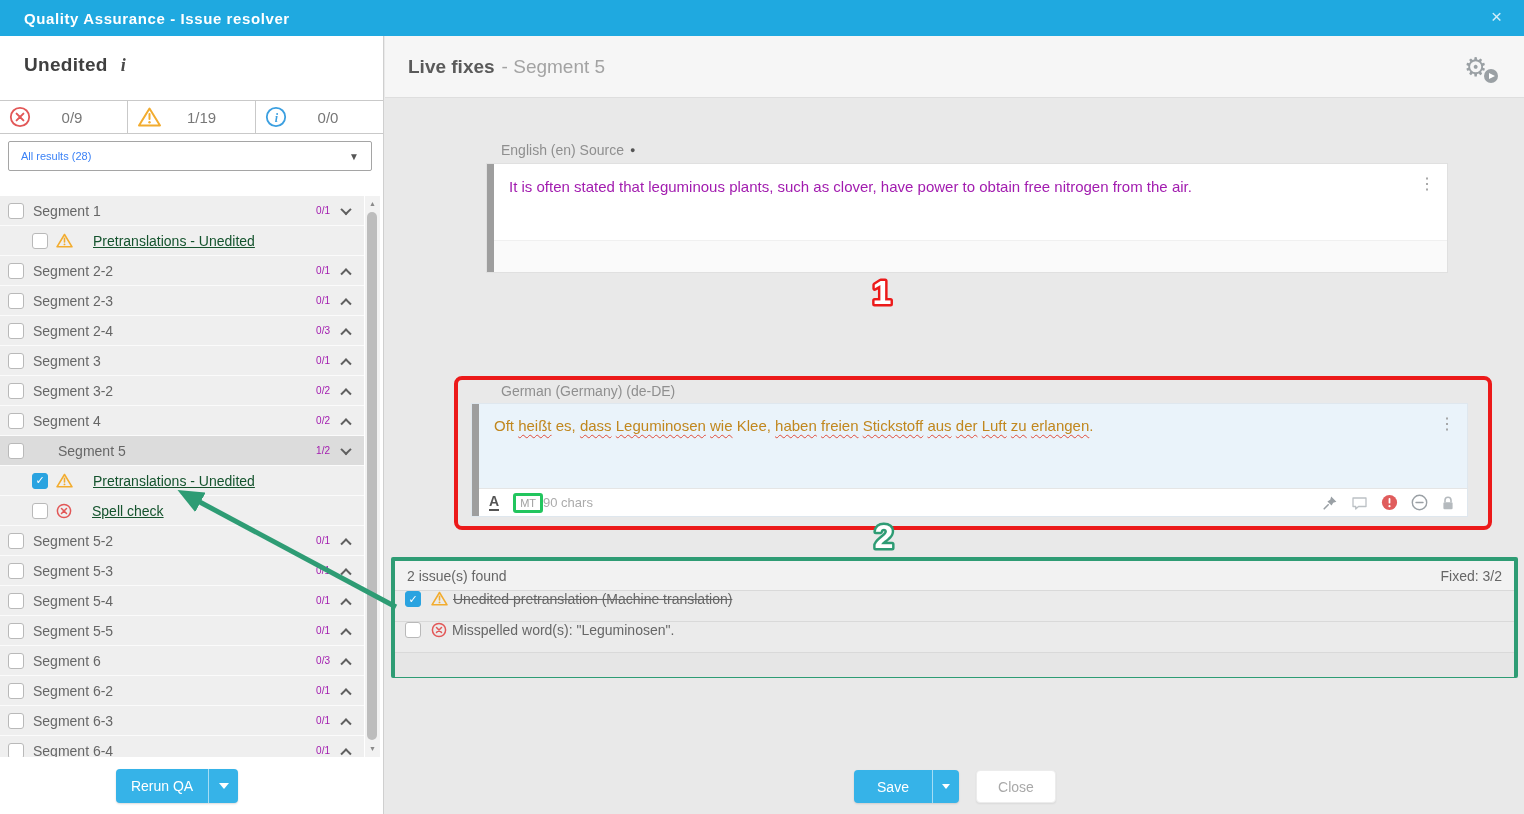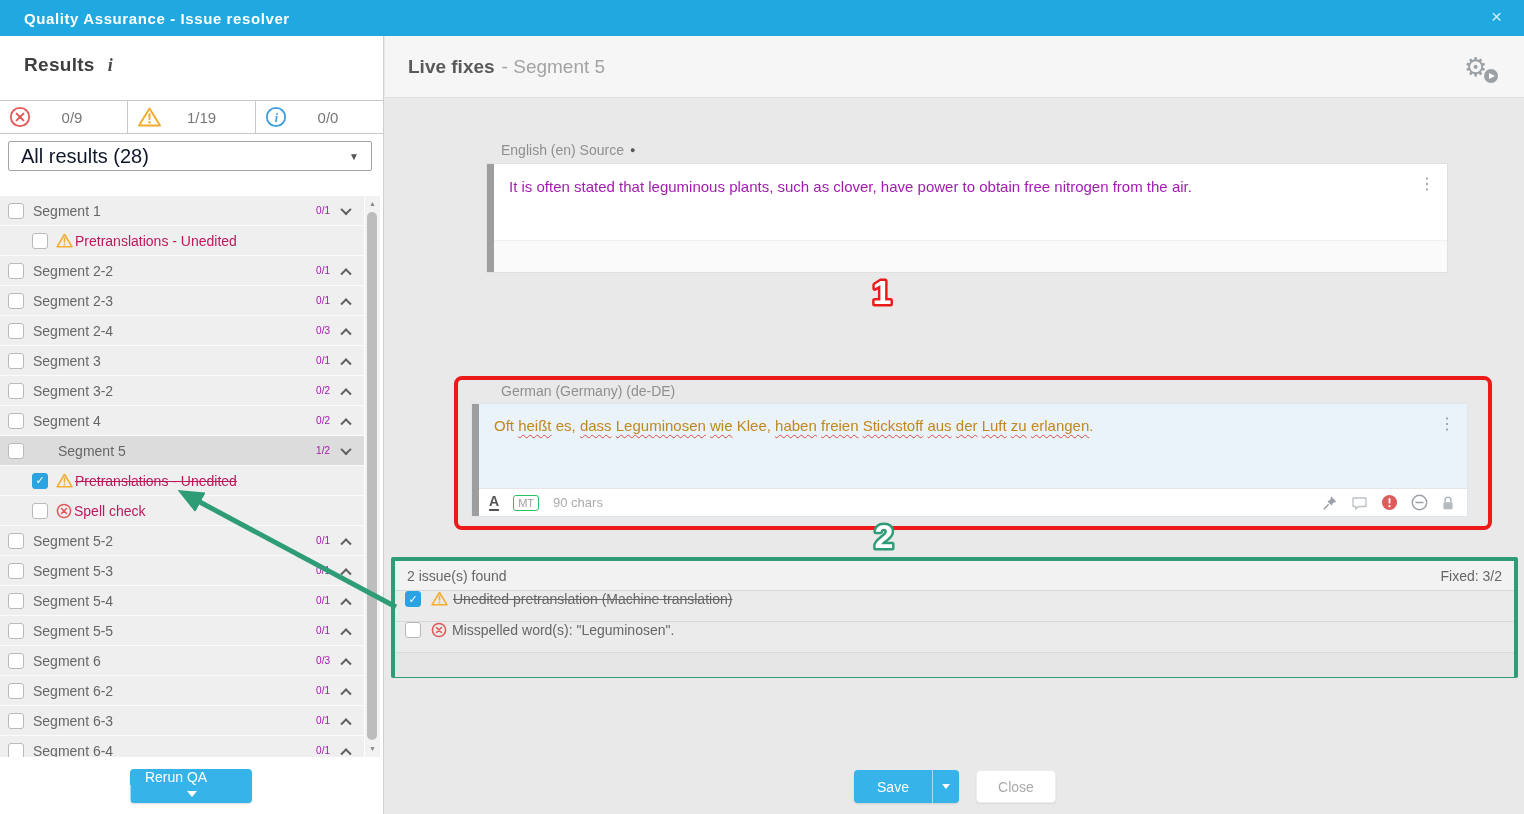--- a/index.html
+++ b/index.html
@@ -15,51 +15,51 @@
   
   .sidebar { position:absolute; left:0; top:36px; width:384px; height:778px; background:#fff; border-right:1px solid #cfcfcf; }
   .results-h { position:absolute; left:24px; top:18px; font-size:19px; font-weight:bold; color:#3f3f3f; letter-spacing:.3px; }
   .results-h .info-i { font-family:"Liberation Serif", serif; font-style:italic; font-weight:bold; font-size:18px; color:#4a4a4a; margin-left:13px; }
   .counters { position:absolute; left:0; top:64px; width:383px; height:34px; border-top:1px solid #c9c9c9; border-bottom:1px solid #c9c9c9; display:flex; }
   .counter { flex:1 1 0; display:flex; align-items:center; border-right:1px solid #c9c9c9; }
   .counter:last-child { border-right:none; }
   .counter .cicon { margin-left:9px; display:flex; align-items:center; }
   .counter .cval { flex:1; text-align:center; color:#777; font-size:15px; padding-right:14px; }
   .filter { position:absolute; left:8px; top:105px; width:364px; height:30px; background:#fff; border:1px solid #a5a5a5; border-radius:2px; display:flex; align-items:center; cursor:pointer; }
-  .filter .fval { margin-left:12px; font-size:20px; color:#0f172a; }
+  .filter .fval { margin-left:12px; font-size:11px; color:#3b82f6; }
   .filter .fcaret { margin-left:auto; margin-right:12px; font-size:10px; color:#555; }
   .listzone { position:absolute; left:0; top:138px; width:383px; height:620px; background:#fff; }
   .expandrow { position:absolute; left:0; top:0; width:364px; height:21px; background:#efefef; display:flex; justify-content:flex-end; align-items:center; }
   .expandrow a { color:#2aa3e0; font-size:13px; font-style:italic; text-decoration:underline; margin-right:18px; cursor:pointer; }
   .seglist { position:absolute; left:0; top:22px; width:364px; height:561px; overflow:hidden; background:#efefef; }
   .srow { height:30px; display:flex; align-items:center; background:#efefef; border-bottom:1px solid #fbfbfb; cursor:pointer; }
   .srow.selected { background:#dcdcdc; }
   .cb { width:16px; height:16px; background:#fff; border:1px solid #b9b9b9; border-radius:3px; flex:0 0 auto; display:flex; align-items:center; justify-content:center; cursor:pointer; }
   .cb.on { background:#2aa3e0; border-color:#2aa3e0; color:#fff; font-size:11px; }
   .cb.on::after { content:"✓"; }
   .srow.seg .cb { margin-left:8px; }
   .srow.seg .lab { margin-left:9px; color:#666; font-size:14px; }
   .srow.seg.selected .lab { margin-left:34px; }
   .srow .cnt { margin-left:auto; color:#a21caf; font-size:10px; }
   .chevwrap { width:32px; margin-right:2px; display:flex; justify-content:center; align-items:center; }
   .chev { display:inline-block; width:8px; height:8px; border-right:2px solid #5f5f5f; border-bottom:2px solid #5f5f5f; }
   .chev.down { transform:rotate(45deg) translate(-1px,-1px); }
   .chev.up { transform:rotate(-135deg) translate(-2px,-2px); }
   .srow.child .cb { margin-left:32px; }
   .srow.child .iicon { margin-left:8px; display:flex; align-items:center; }
-  .srow.child .lab { margin-left:2px; color:#be185d; font-size:14px; }
+  .srow.child .lab { margin-left:20px; color:#14532d; font-size:14px;text-decoration:underline; }
   .struck { text-decoration:line-through; color:#8a8a8a; }
   .list-fade { position:absolute; left:0; bottom:0; width:364px; height:16px; background:linear-gradient(rgba(255,255,255,0), rgba(255,255,255,.95)); pointer-events:none; }
   
   .vscroll { position:absolute; right:3px; top:22px; width:15px; height:561px; background:#f2f2f2; }
   .sb-arrow { position:absolute; left:0; width:15px; height:12px; text-align:center; font-size:7px; color:#8a8a8a; line-height:12px; cursor:pointer; }
   .sb-arrow.up { top:2px; } .sb-arrow.down { bottom:2px; }
   .sb-thumb { position:absolute; left:2px; top:16px; width:10px; height:528px; background:#bdbdbd; border-radius:6px; cursor:pointer; }
   
-  .rerun { position:absolute; left:130px; top:733px; width:122px; height:34px; background:#36b3e8; border-radius:4px; display:flex; color:#fff; cursor:pointer; box-shadow:0 1px 2px rgba(0,0,0,.15);flex-direction:column; }
+  .rerun { position:absolute; left:116px; top:733px; width:122px; height:34px; background:#36b3e8; border-radius:4px; display:flex; color:#fff; cursor:pointer; box-shadow:0 1px 2px rgba(0,0,0,.15); }
   .rerun .rmain { width:92px; display:flex; align-items:center; justify-content:center; font-size:14px; }
   .rerun .rarrow { flex:1; border-left:1px solid rgba(255,255,255,.55); display:flex; align-items:center; justify-content:center; }
   .caret { width:0; height:0; border-left:5px solid transparent; border-right:5px solid transparent; border-top:6px solid #fff; }
 
   
   .main { position:absolute; left:385px; top:36px; width:1139px; height:656px; }
   .main-h { position:absolute; left:0; top:0; width:1139px; height:62px; background:#f6f6f6; border-bottom:1px solid #dedede; }
   .main-h .mh-title { position:absolute; left:23px; top:20px; font-size:19px; font-weight:bold; color:#5a5a5a; }
   .main-h .mh-sub { font-weight:normal; color:#a3a3a3; margin-left:7px; }
   .gear { position:absolute; right:28px; top:16px; width:32px; height:32px; cursor:pointer; }
@@ -77,22 +77,22 @@
   .srcbox .sfoot { position:absolute; left:7px; right:0; bottom:0; height:32px; background:#fafafa; border-top:1px solid #f0f0f0; }
   .vdots { position:absolute; right:12px; top:10px; font-size:16px; color:#999; cursor:pointer; }
 
   .annbox-red { position:absolute; left:69px; top:278px; width:1038px; height:154px; border:4px solid #ec1a1a; border-radius:8px; pointer-events:none; }
   .tgtlab { left:116px; top:285px; }
   .tgtbox { position:absolute; left:86px; top:305px; width:997px; height:114px; background:#eaf3fa; border:1px solid #dfe7ee; }
   .tgttext { position:absolute; left:22px; top:11px; right:46px; font-size:15px; color:#c1871e; line-height:22px; }
   .wavy { text-decoration:underline; text-decoration-style:wavy; text-decoration-color:#e04b3b; text-decoration-thickness:1px; text-underline-offset:3px; }
   .tgtfoot { position:absolute; left:7px; right:0; bottom:0; height:28px; background:#fff; border-top:1px solid #e5e5e5; display:flex; align-items:center; }
   .fmtA { margin-left:10px; font-size:14px; font-weight:bold; color:#555; border-bottom:2px solid #555; line-height:15px; cursor:pointer; }
-  .mtbadge { margin-left:14px; border:1px solid #22c55e; border-radius:3px; font-size:11px; color:#a0a0a0; padding:1px 4px; }
-  .chars { margin-left:14px; font-size:13px; color:#ababab; }
+  .mtbadge { margin-left:14px; border:3px solid #22c55e; border-radius:3px; font-size:11px; color:#a0a0a0; padding:1px 4px; }
+  .chars { font-size:13px; color:#ababab; }
   .tfoot-icons { margin-left:auto; margin-right:12px; display:flex; align-items:center; gap:13px; }
   .tfoot-icons > span { display:flex; align-items:center; cursor:pointer; }
 
   .ipanel { position:absolute; left:6px; top:459px; width:1127px; height:121px; border:4px solid #2e9c74; border-radius:2px; background:#ebebeb; }
   .ip-head { height:30px; background:#f2f2f2; border-bottom:1px solid #d9d9d9; display:flex; align-items:center; padding:0 12px; color:#666; font-size:14px; }
   .ip-head .fixed { margin-left:auto; }
   .ip-row { height:31px; display:flex; align-items:flex-start; background:#ebebeb; border-bottom:1px solid #d9d9d9; padding-left:10px; cursor:pointer; }
   .ip-row .iicon { margin-left:10px; display:flex; align-items:center; }
   .ip-row .lab { margin-left:5px; font-size:14px; color:#666; }
   .ip-foot { height:24px; background:#e6e6e6; }
@@ -111,21 +111,21 @@
 
 <div class="app">
 
   <div class="titlebar">
     <span class="ttl">Quality Assurance - Issue resolver</span>
     <span class="close">×</span>
   </div>
 
   <div class="sidebar">
     <div class="results-h">
-      <span>Results</span><span class="info-i">i</span>
+      <span>Unedited</span><span class="info-i">i</span>
     </div>
 
     <div class="counters">
       <div class="counter">
         <span class="cicon">
           <svg width="22" height="22" viewBox="0 0 22 22">
               <circle cx="11" cy="11" r="9.2" fill="none" stroke="#e25757" stroke-width="1.8"></circle>
               <path d="M7.6 7.6 L14.4 14.4 M14.4 7.6 L7.6 14.4" stroke="#e25757" stroke-width="2" stroke-linecap="round"></path>
             </svg>
         </span>

